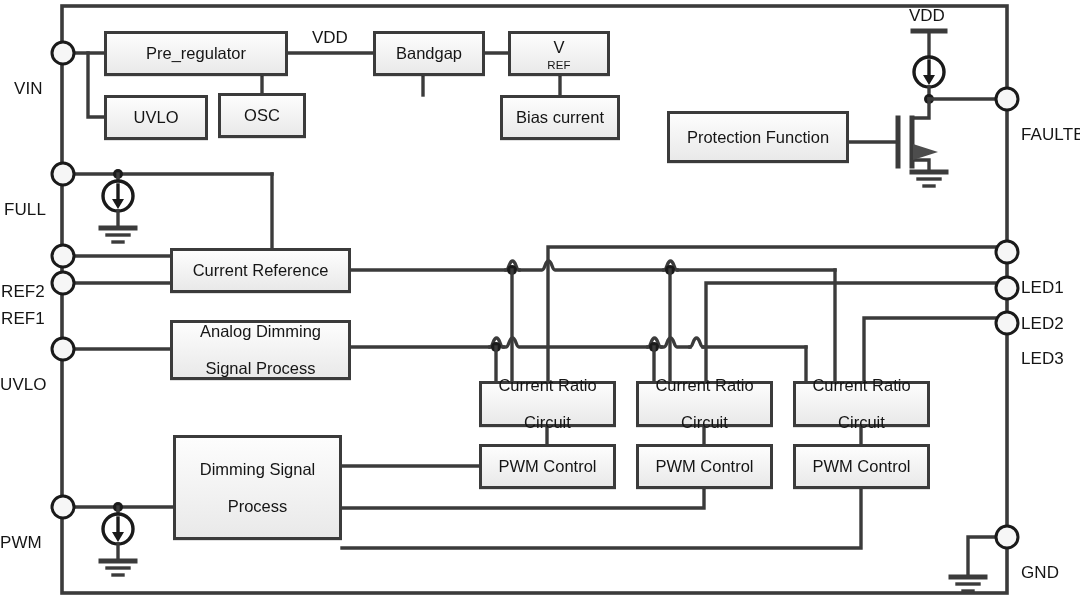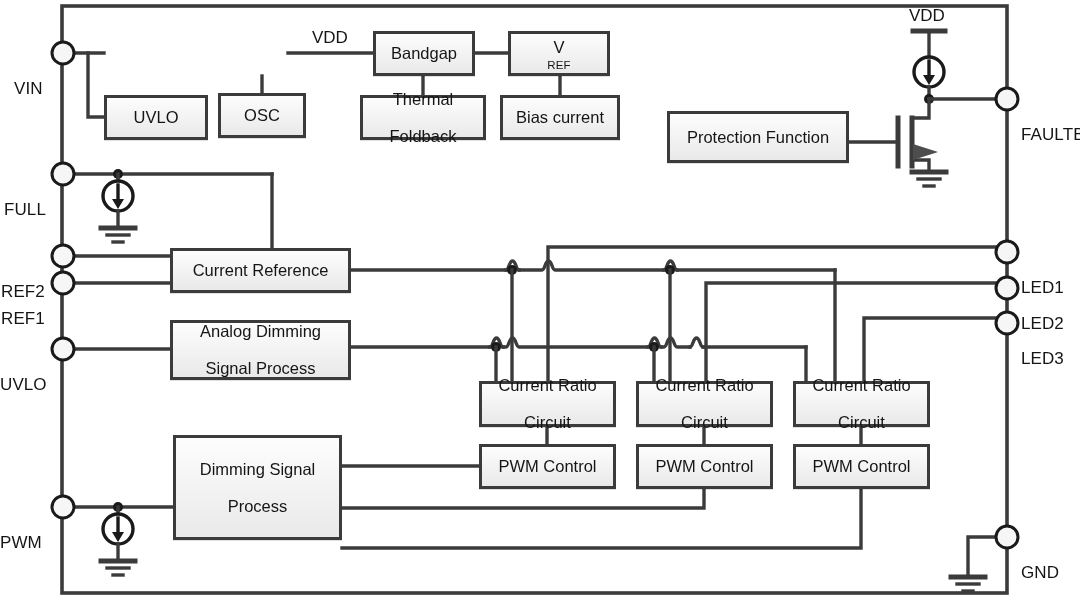--- a/index.html
+++ b/index.html
@@ -167,43 +167,43 @@
       <circle cx="63" cy="349" r="11" fill="#f6f6f6" stroke="#1a1a1a" stroke-width="3"></circle>
       <circle cx="63" cy="507" r="11" fill="#f6f6f6" stroke="#1a1a1a" stroke-width="3"></circle>
       <circle cx="1007" cy="99" r="11" fill="#f6f6f6" stroke="#1a1a1a" stroke-width="3"></circle>
       <circle cx="1007" cy="252" r="11" fill="#f6f6f6" stroke="#1a1a1a" stroke-width="3"></circle>
       <circle cx="1007" cy="288" r="11" fill="#f6f6f6" stroke="#1a1a1a" stroke-width="3"></circle>
       <circle cx="1007" cy="323" r="11" fill="#f6f6f6" stroke="#1a1a1a" stroke-width="3"></circle>
       <circle cx="1007" cy="537" r="11" fill="#f6f6f6" stroke="#1a1a1a" stroke-width="3"></circle>
     </g>
   </svg>
 
+  <div class="blk" style="left:104px;top:31px;width:184px;height:45px;">
+    <span>Pre_regulator</span>
+  </div>
 
   <div class="blk" style="left:104px;top:95px;width:104px;height:45px;">
     <span>UVLO</span>
   </div>
 
   <div class="blk" style="left:218px;top:93px;width:88px;height:45px;">
     <span>OSC</span>
   </div>
 
-  <div class="blk" style="left:373px;top:31px;width:102px;height:45px;">
+  <div class="blk" style="left:373px;top:31px;width:112px;height:45px;">
     <span>Bandgap</span>
   </div>
 
   <div class="blk" style="left:508px;top:31px;width:102px;height:45px;">
     <span>
         <span>V</span>
         <span class="sub">REF</span>
       </span>
   </div>
 
-  <div class="blk" style="left:360px;top:95px;width:126px;height:45px;">
-    <span><span>Thermal</span><br><span>Foldback</span></span>
-  </div>
 
   <div class="blk" style="left:667px;top:111px;width:182px;height:52px;">
     <span>Protection Function</span>
   </div>
 
   <div class="blk" style="left:500px;top:95px;width:120px;height:45px;">
     <span>Bias current</span>
   </div>
 
   <div class="blk" style="left:170px;top:248px;width:181px;height:45px;">

